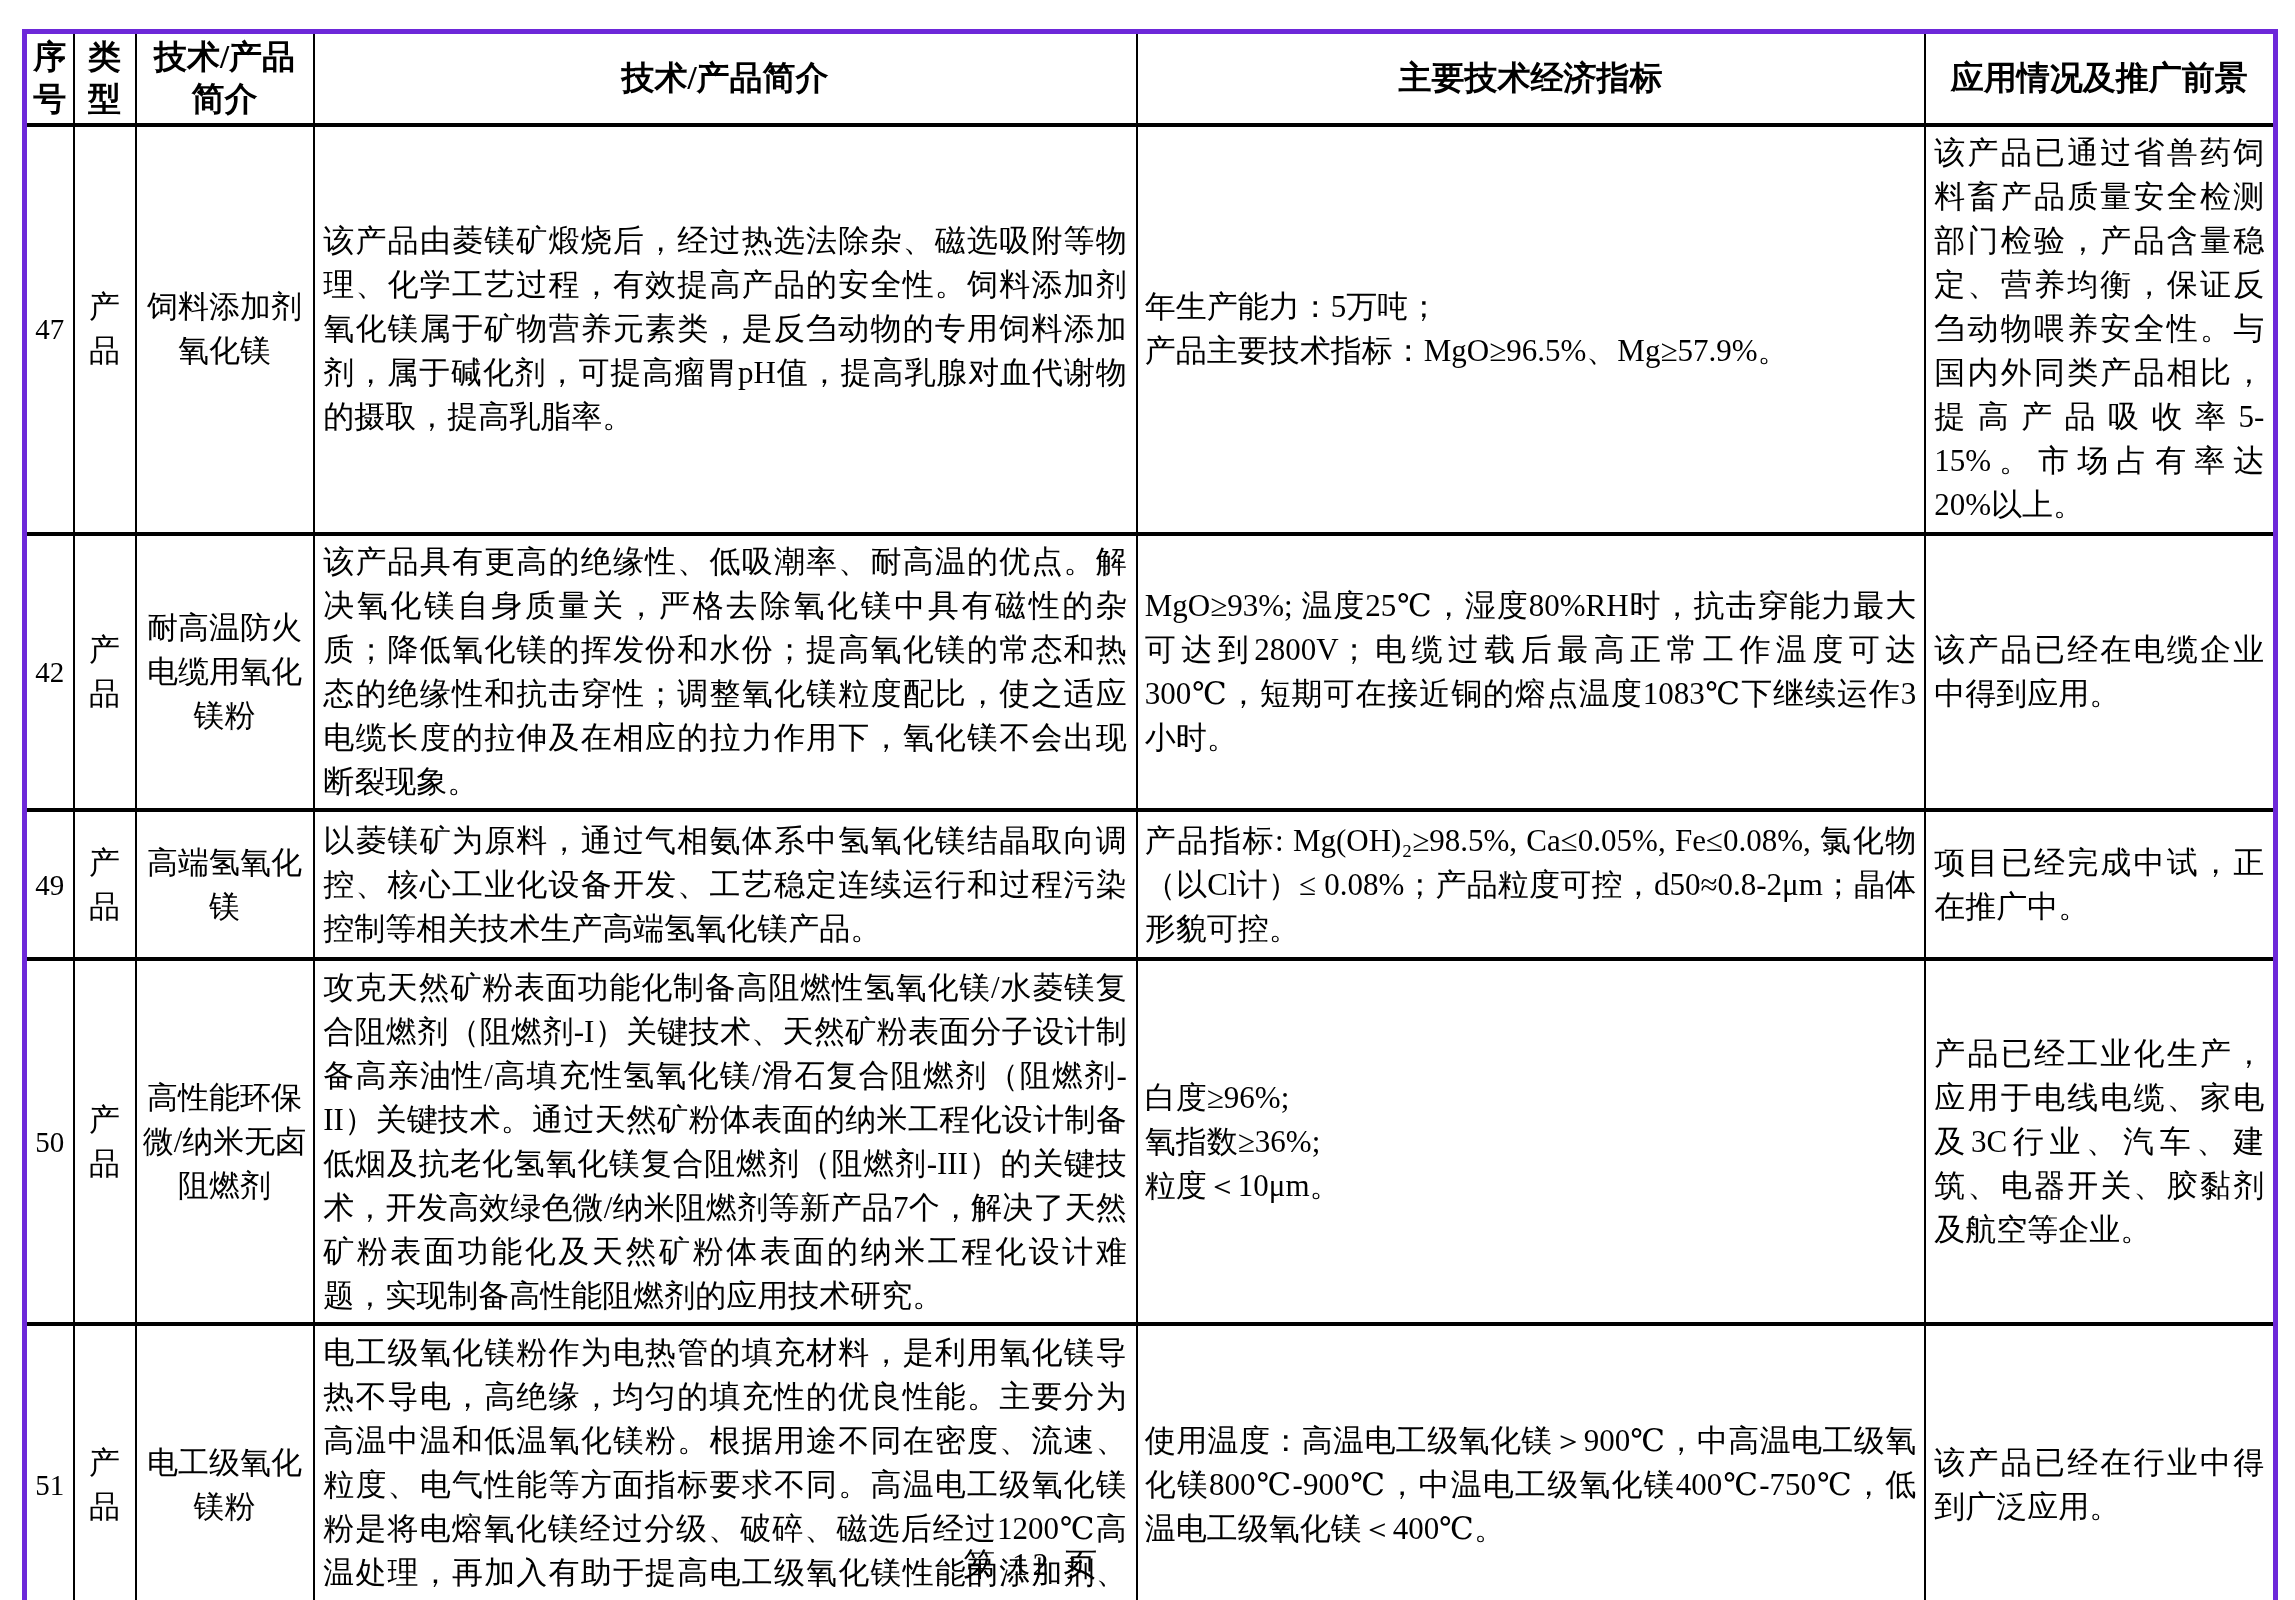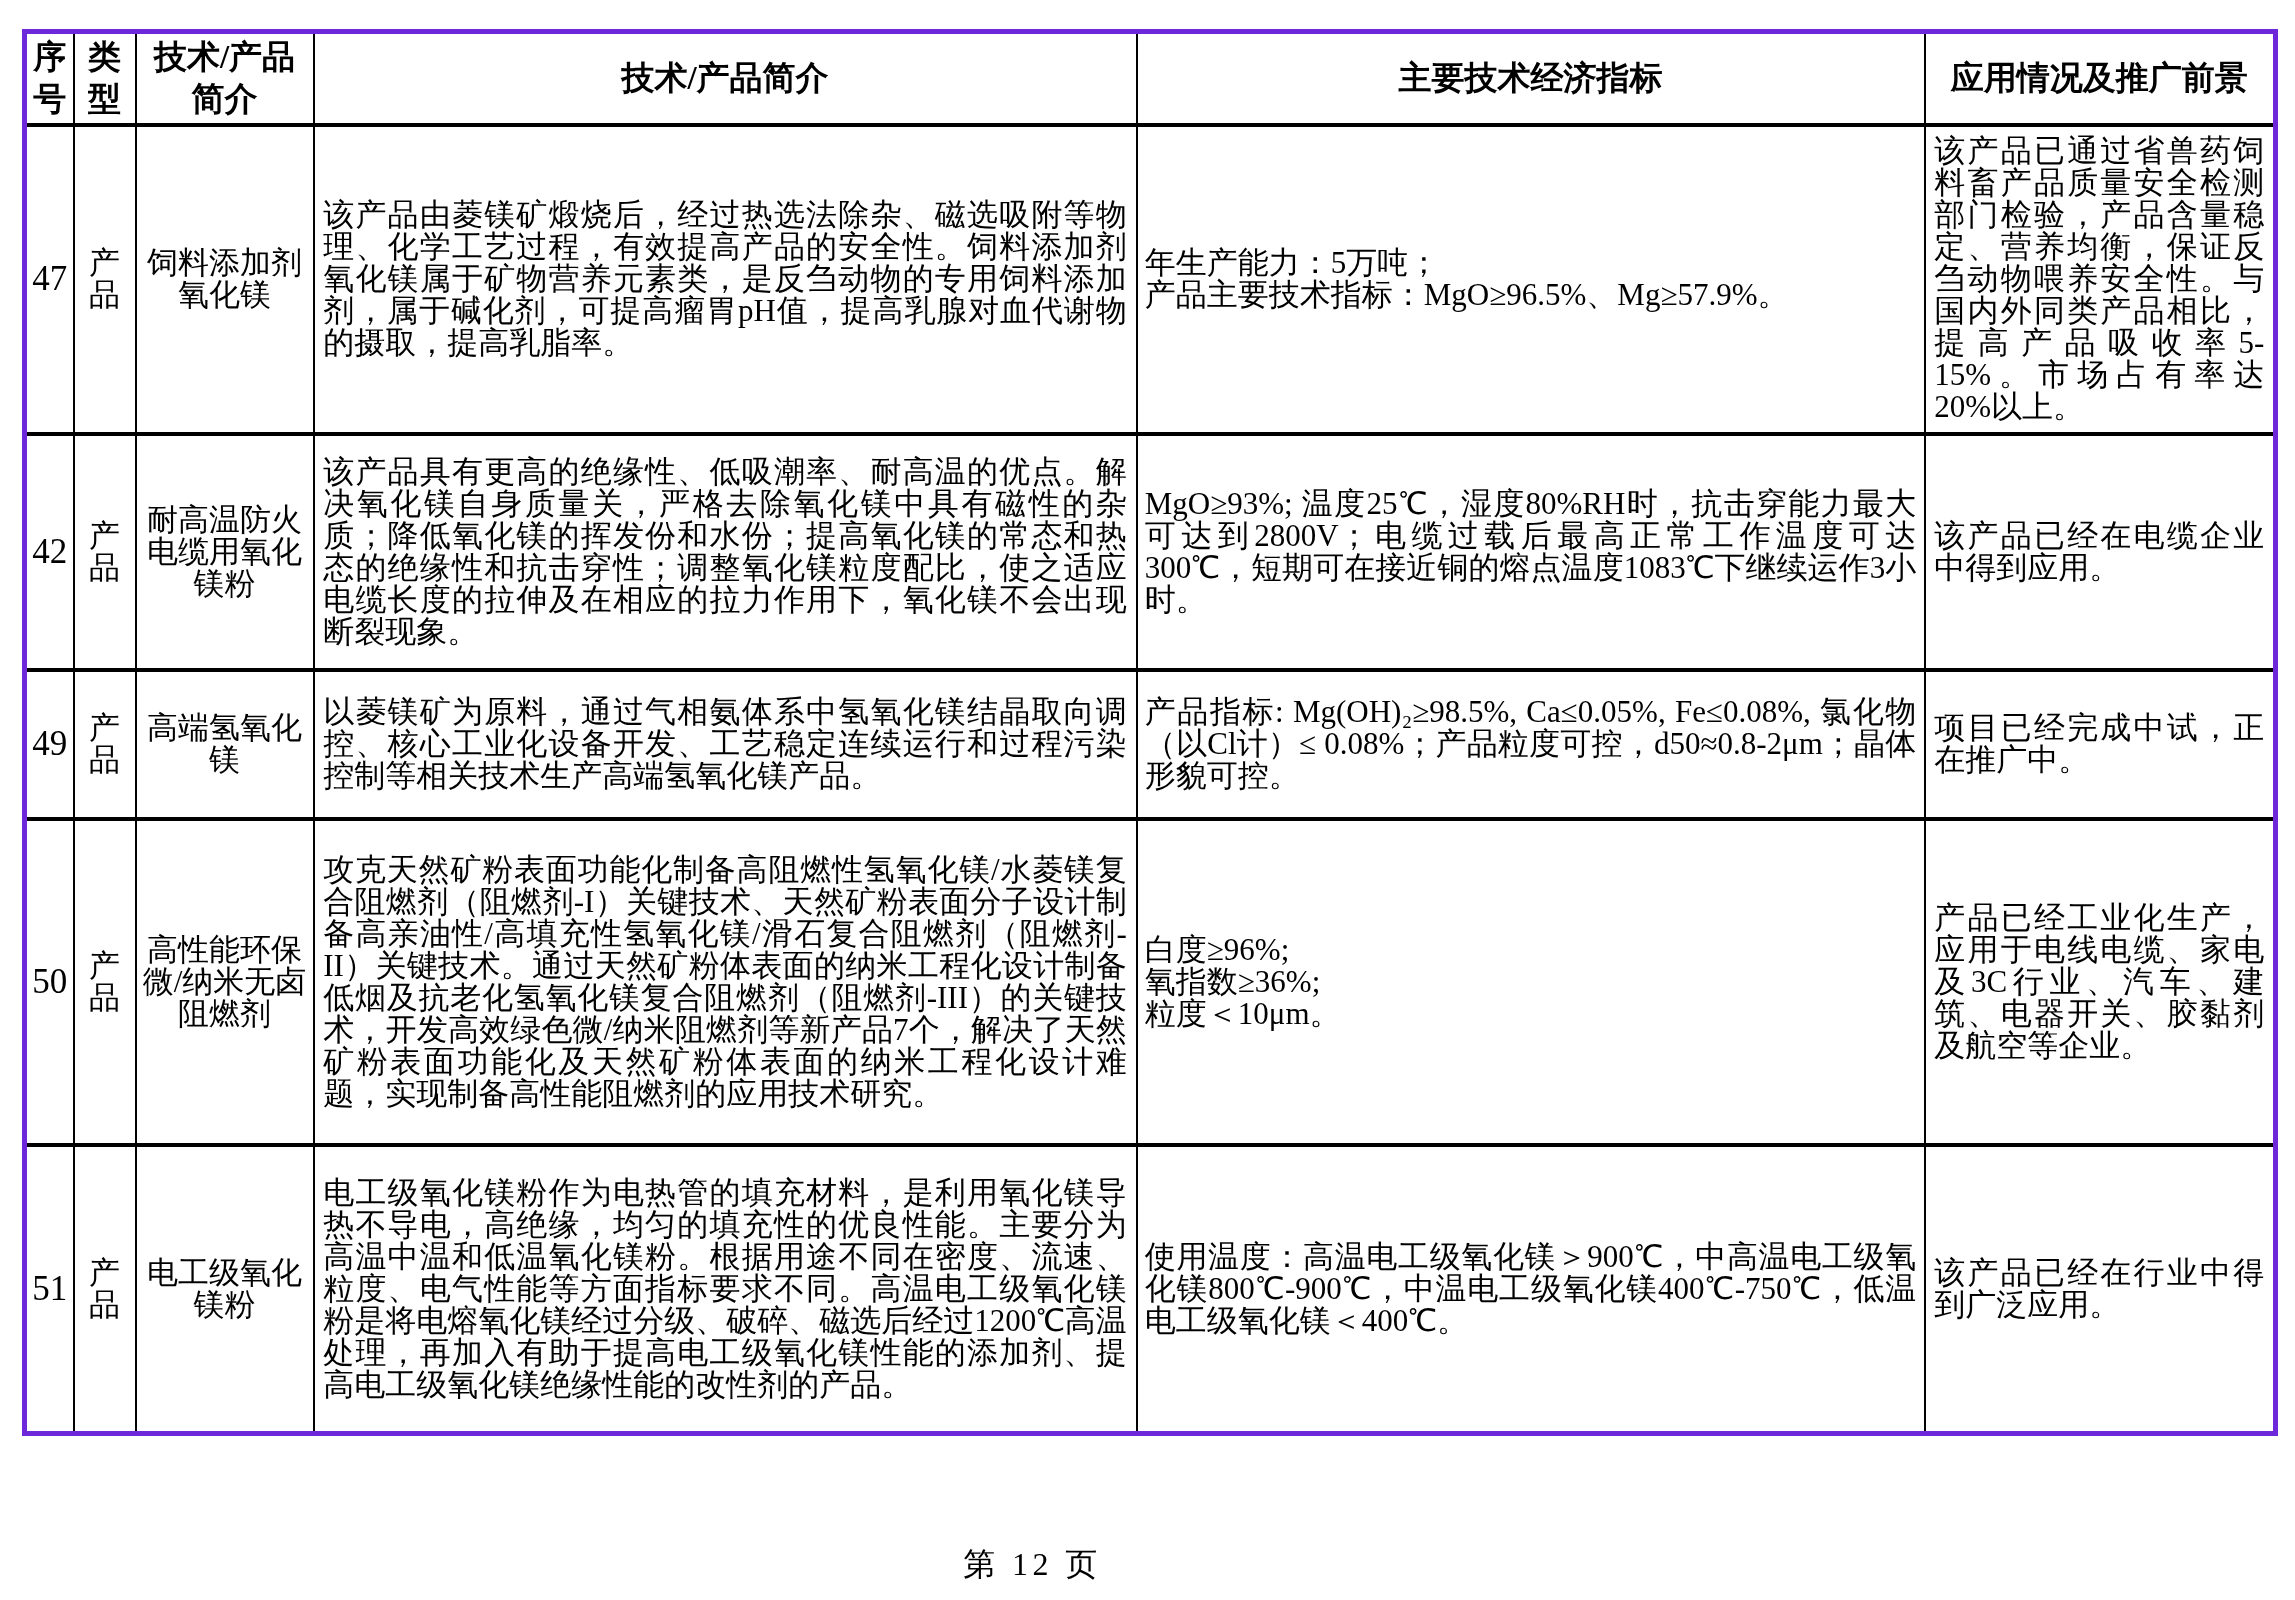--- a/index.html
+++ b/index.html
@@ -27,28 +27,28 @@
     vertical-align: middle;
     overflow: hidden;
   }
   th {
     font-weight: bold;
     font-size: 33px;
     line-height: 1.3;
     text-align: center;
     padding: 1.5px 2.9px;
   }
-  td { font-size: 31px; line-height: 32px; font-family: Liberation Serif, serif; }
+  td { font-size: 31px; line-height: 44px; }
   tr.row-header  { height: 91px; }
   tr.row-47 { height: 309px; }
   tr.row-48 { height: 236px; }
   tr.row-49 { height: 149px; }
   tr.row-50 { height: 326px; }
   tr.row-51 { height: 289px; }
-  td.c-no   { text-align: center; font-size: 35px; }
+  td.c-no   { text-align: center; font-size: 29px; }
   td.c-type { text-align: center; padding: 1.5px 2.9px; margin-left: 35px; }
   td.c-name { text-align: center; padding: 2.9px 5.8px; }
   td.c-intro {
     text-align: justify;
     padding: 4.4px 8.7px;
   }
   td.c-ind {
     text-align: justify;
     padding: 4.4px 7.3px;
     white-space: pre-line;

